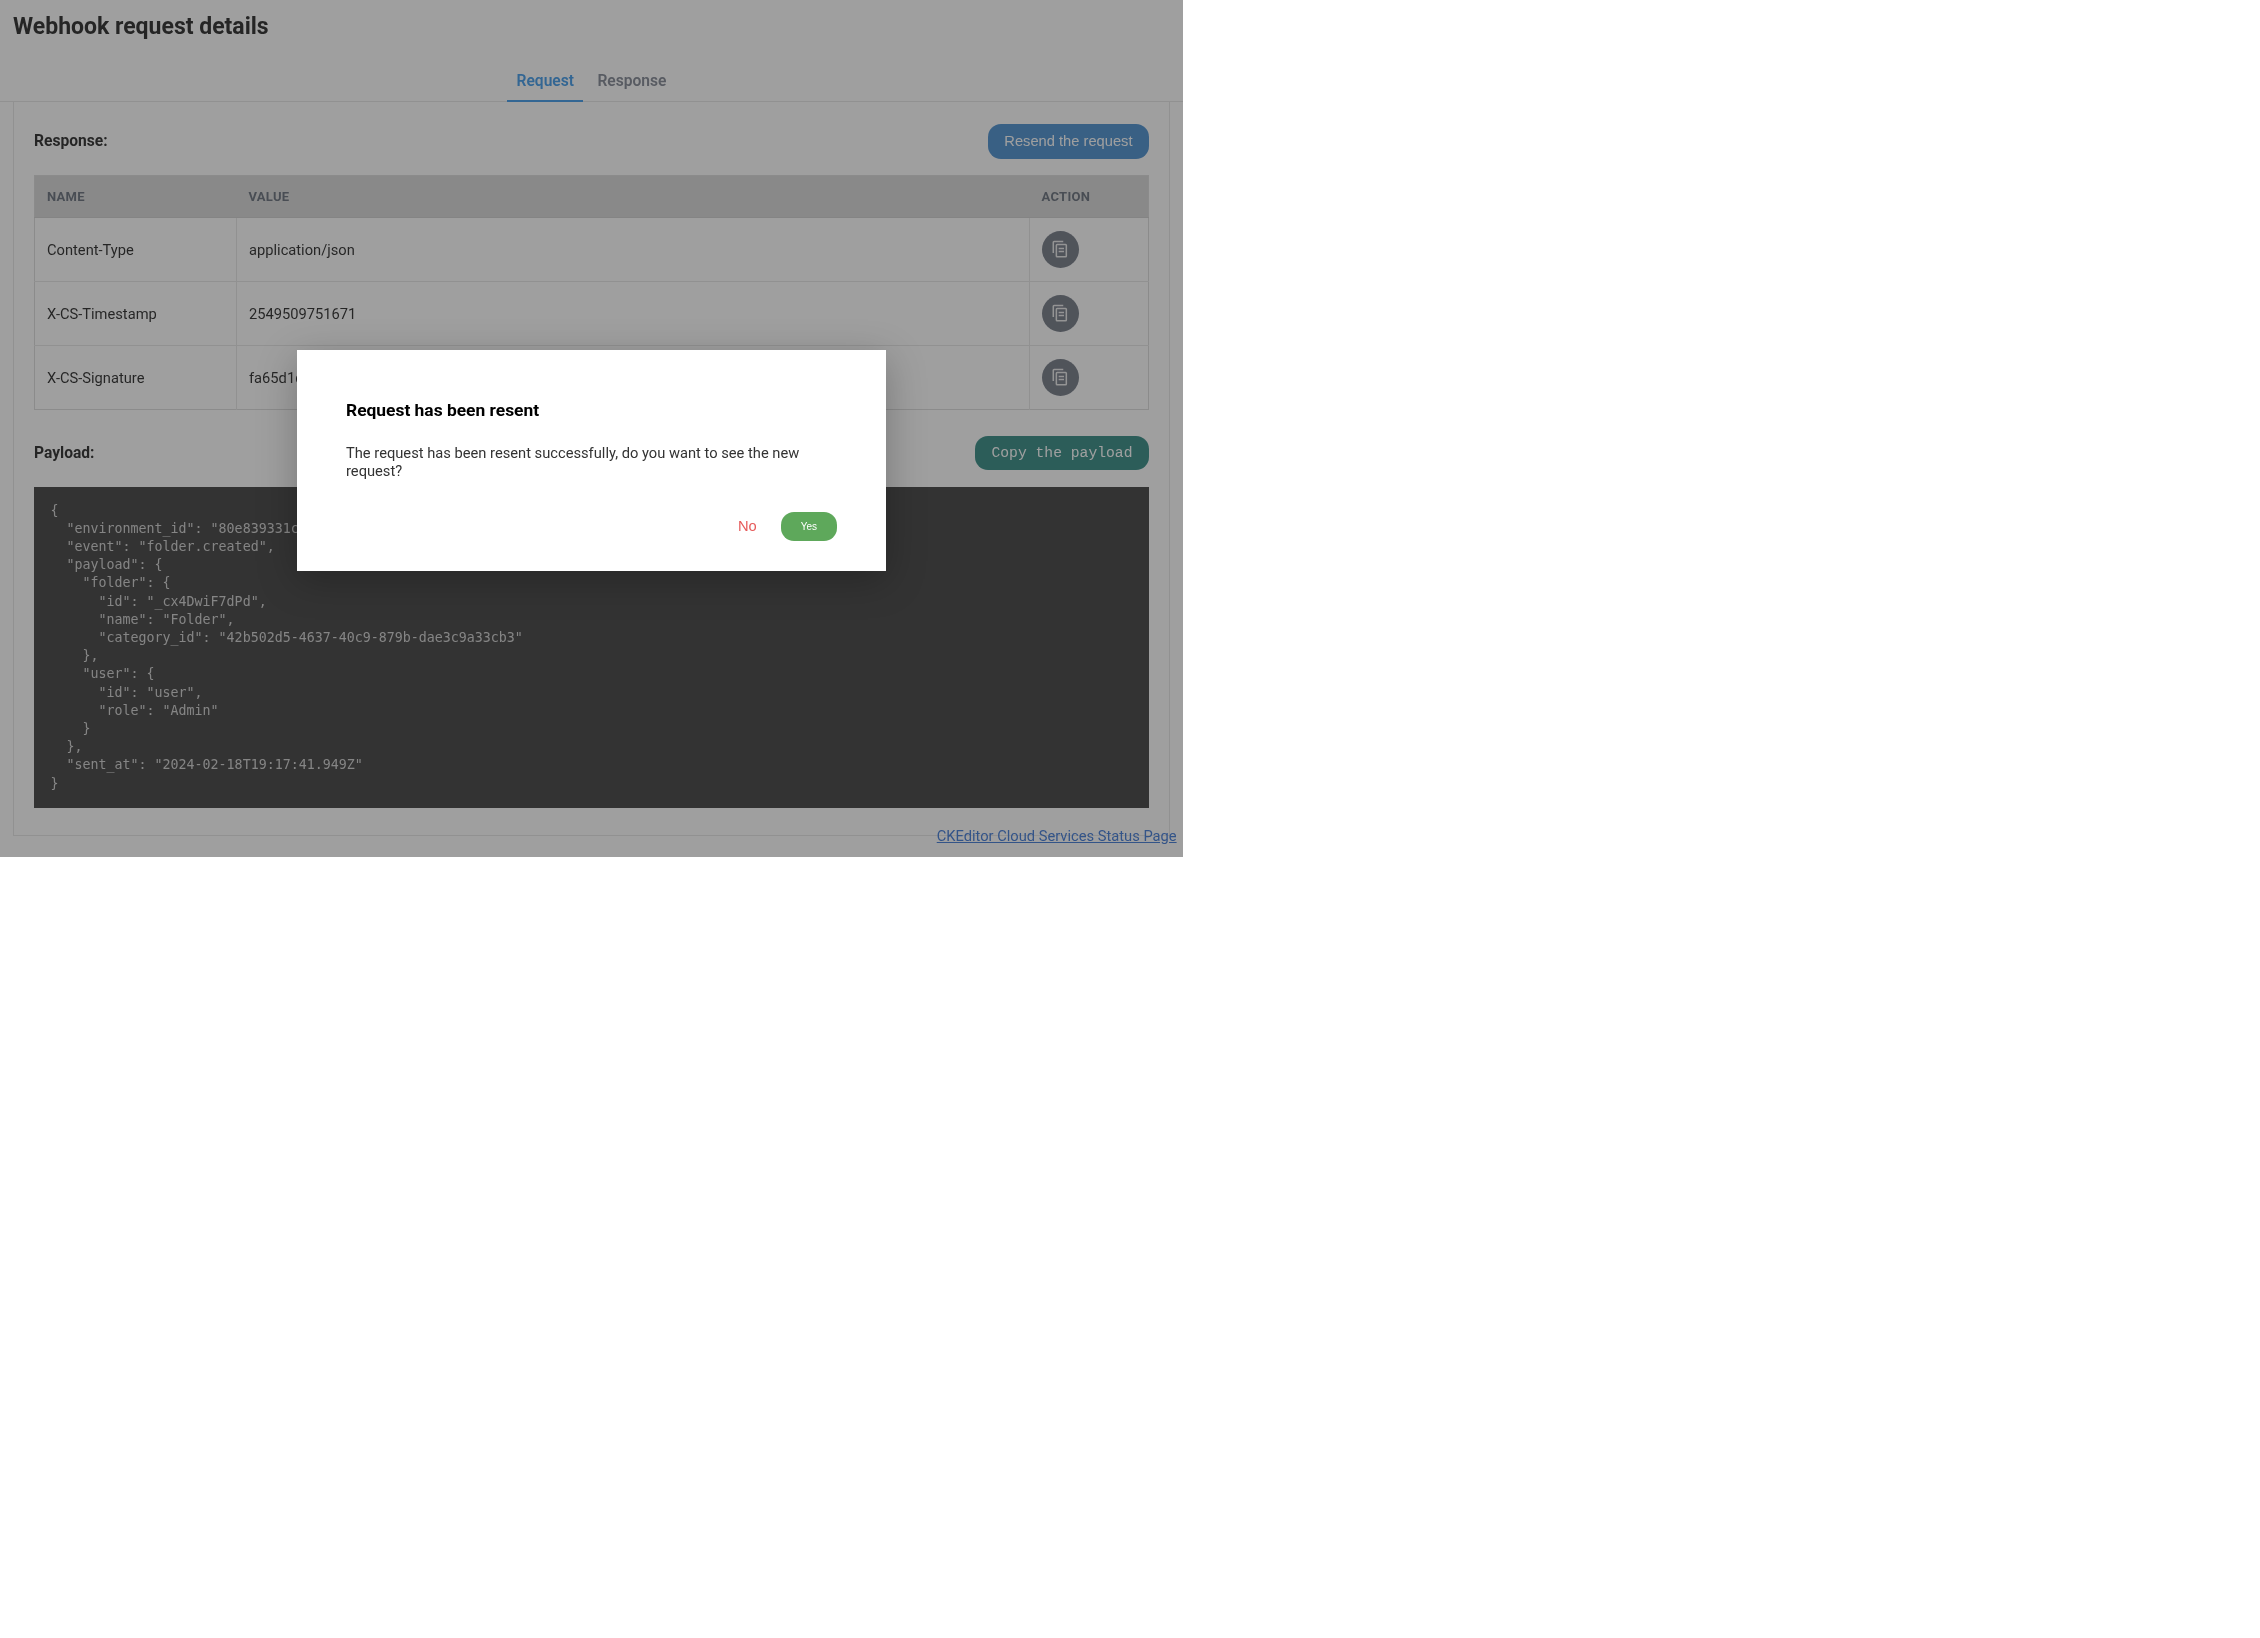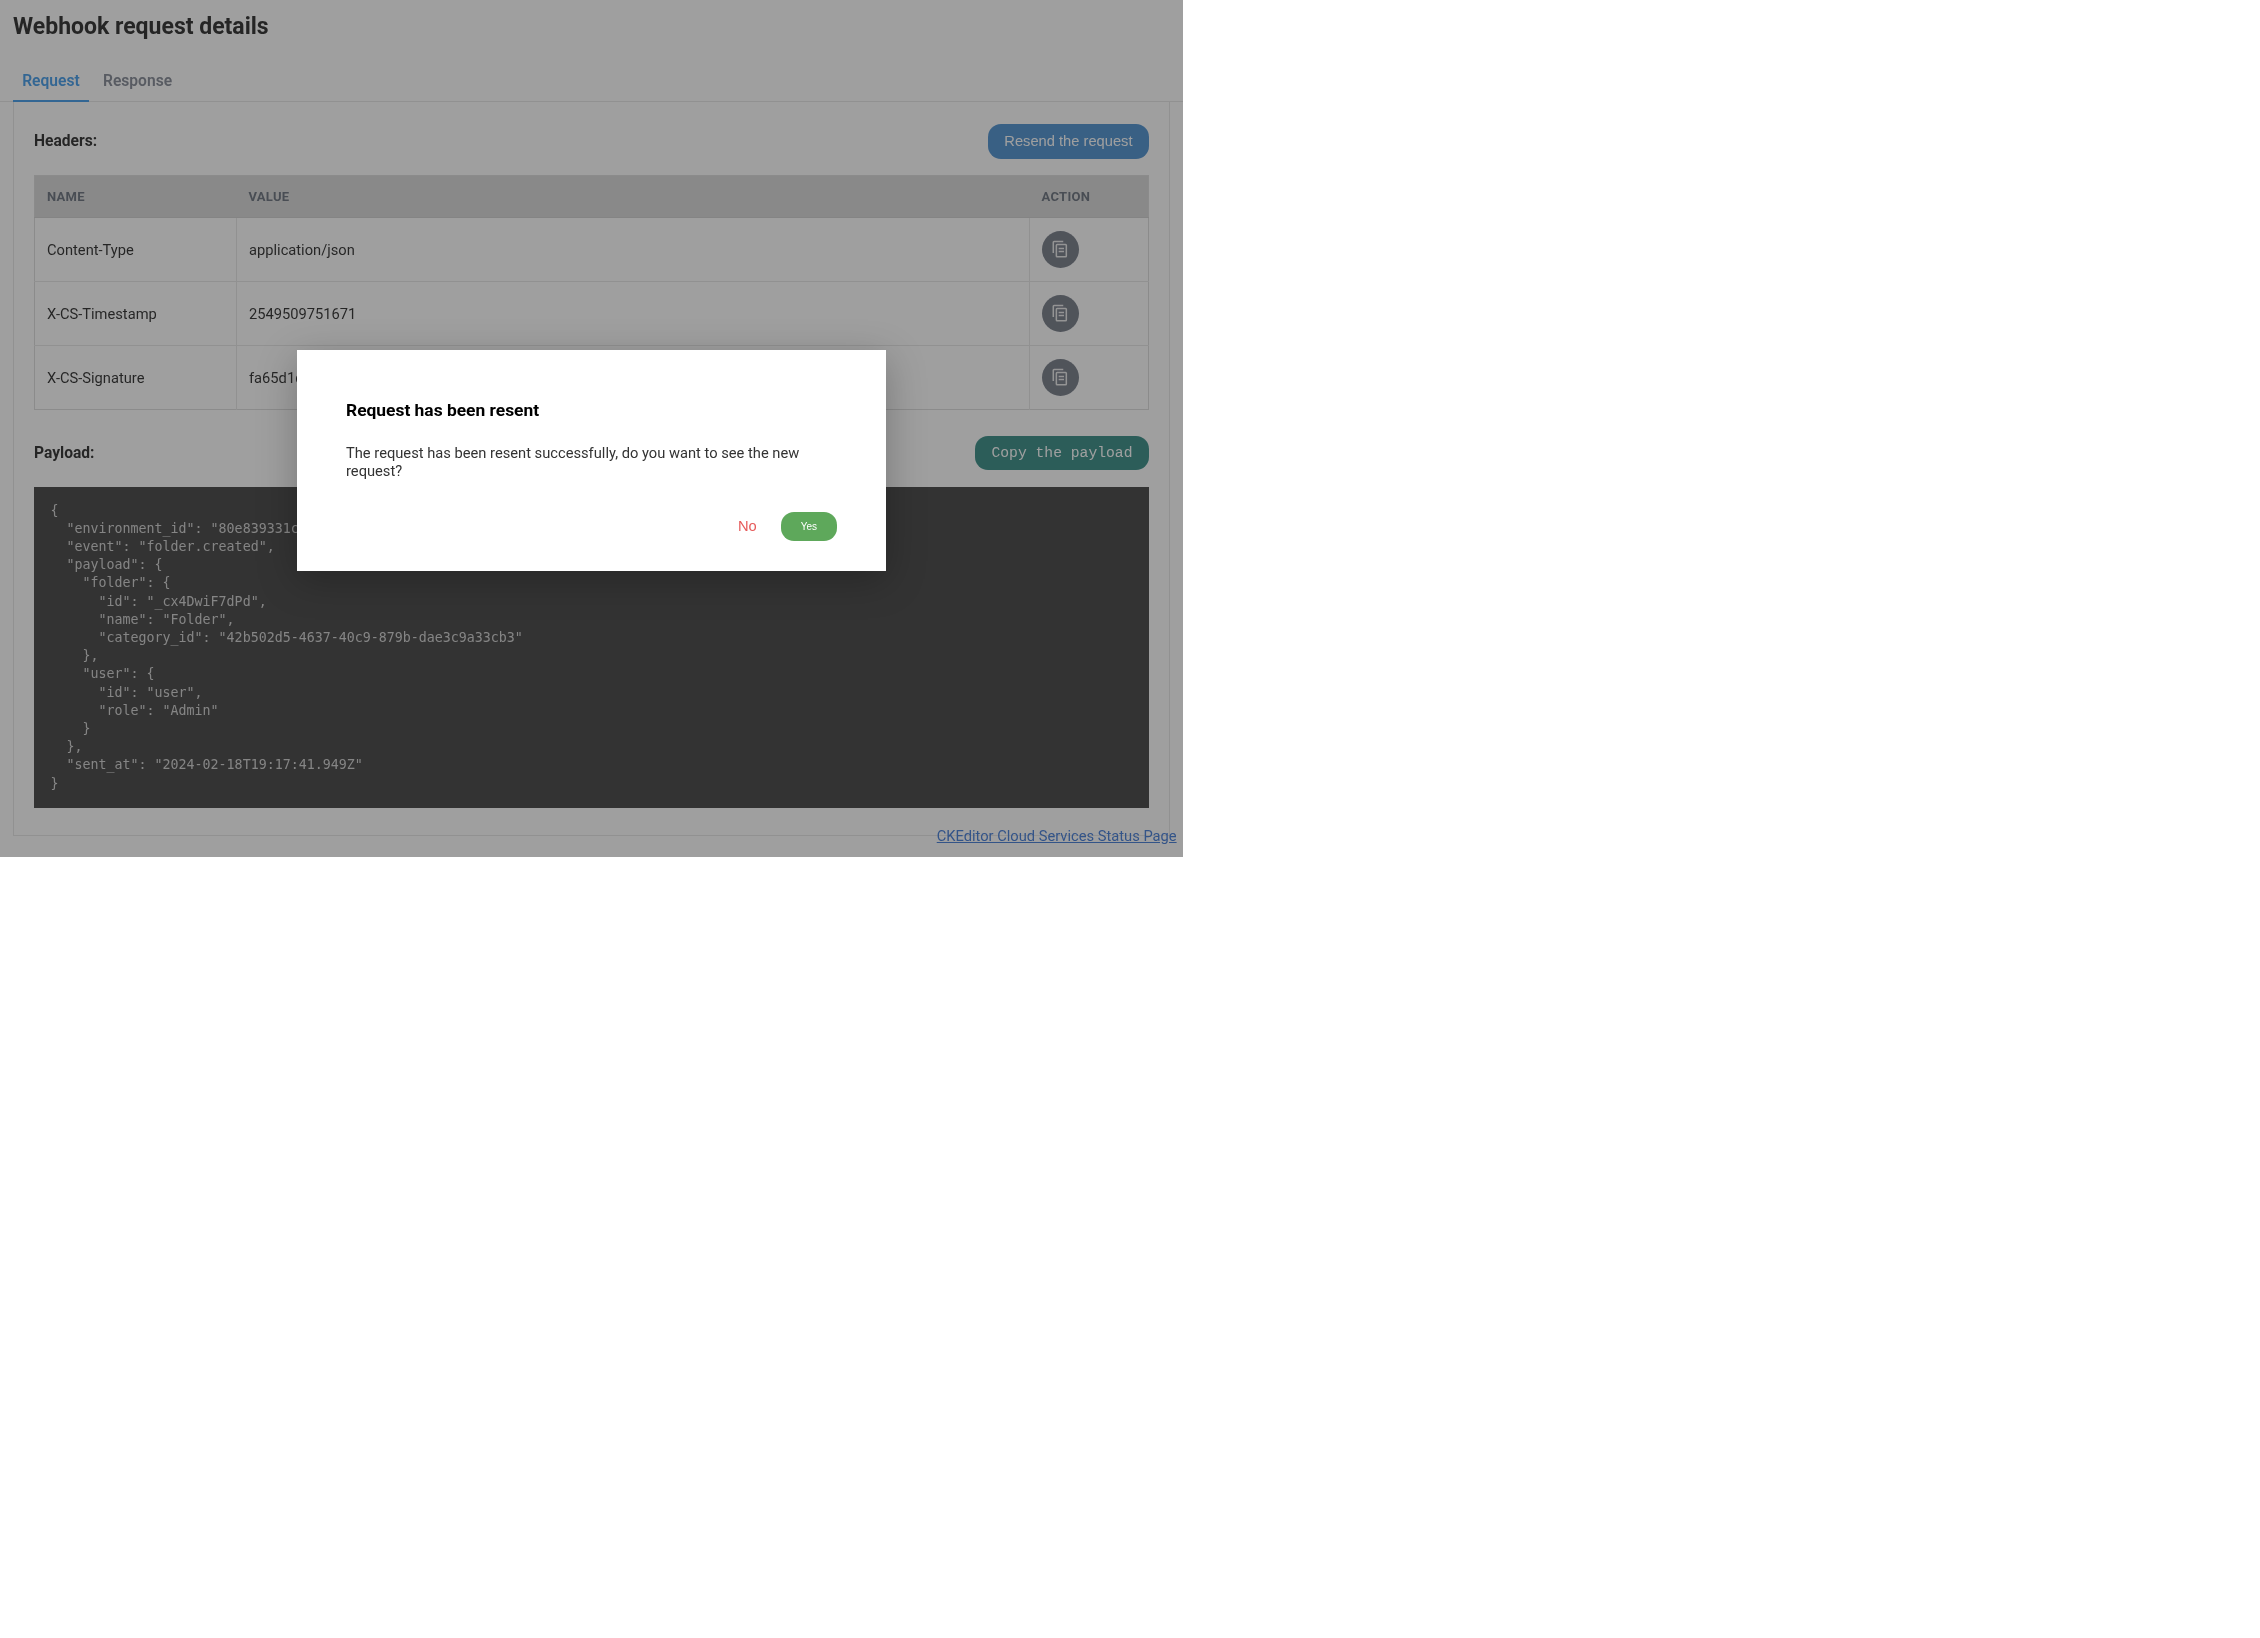--- a/index.html
+++ b/index.html
@@ -16,20 +16,21 @@
   .page-title {
     font-size: 23px;
     font-weight: 700;
     padding: 13px 13px 9.2px 13px;
   }
   .tabs-wrap {
     padding: 16.5px 13px 0 13px;
     border-bottom: 0.9px solid #e1e1e1;
     display: flex;
     gap: 5px;
+    justify-content: center;
   }
   .tab {
     font-size: 15.6px;
     font-weight: 600;
     color: #6b7280;
     padding: 6.4px 9.2px 10px 9.2px;
     cursor: pointer;
     border-bottom: 2.8px solid transparent;
     margin-bottom: -0.9px;
   }
@@ -180,21 +181,21 @@
 <h1 class="page-title">Webhook request details</h1>
 
 <div class="tabs-wrap">
   <div class="tab active">Request</div>
   <div class="tab">Response</div>
 </div>
 
 <div class="content">
 
   <div class="section-row">
-    <div class="section-label">Headers:</div>
+    <div class="section-label">Response:</div>
     <button class="btn-primary">Resend the request</button>
   </div>
 
   <table class="headers">
     <thead>
       <tr>
         <th class="col-name">NAME</th>
         <th>VALUE</th>
         <th class="col-action">ACTION</th>
       </tr>

